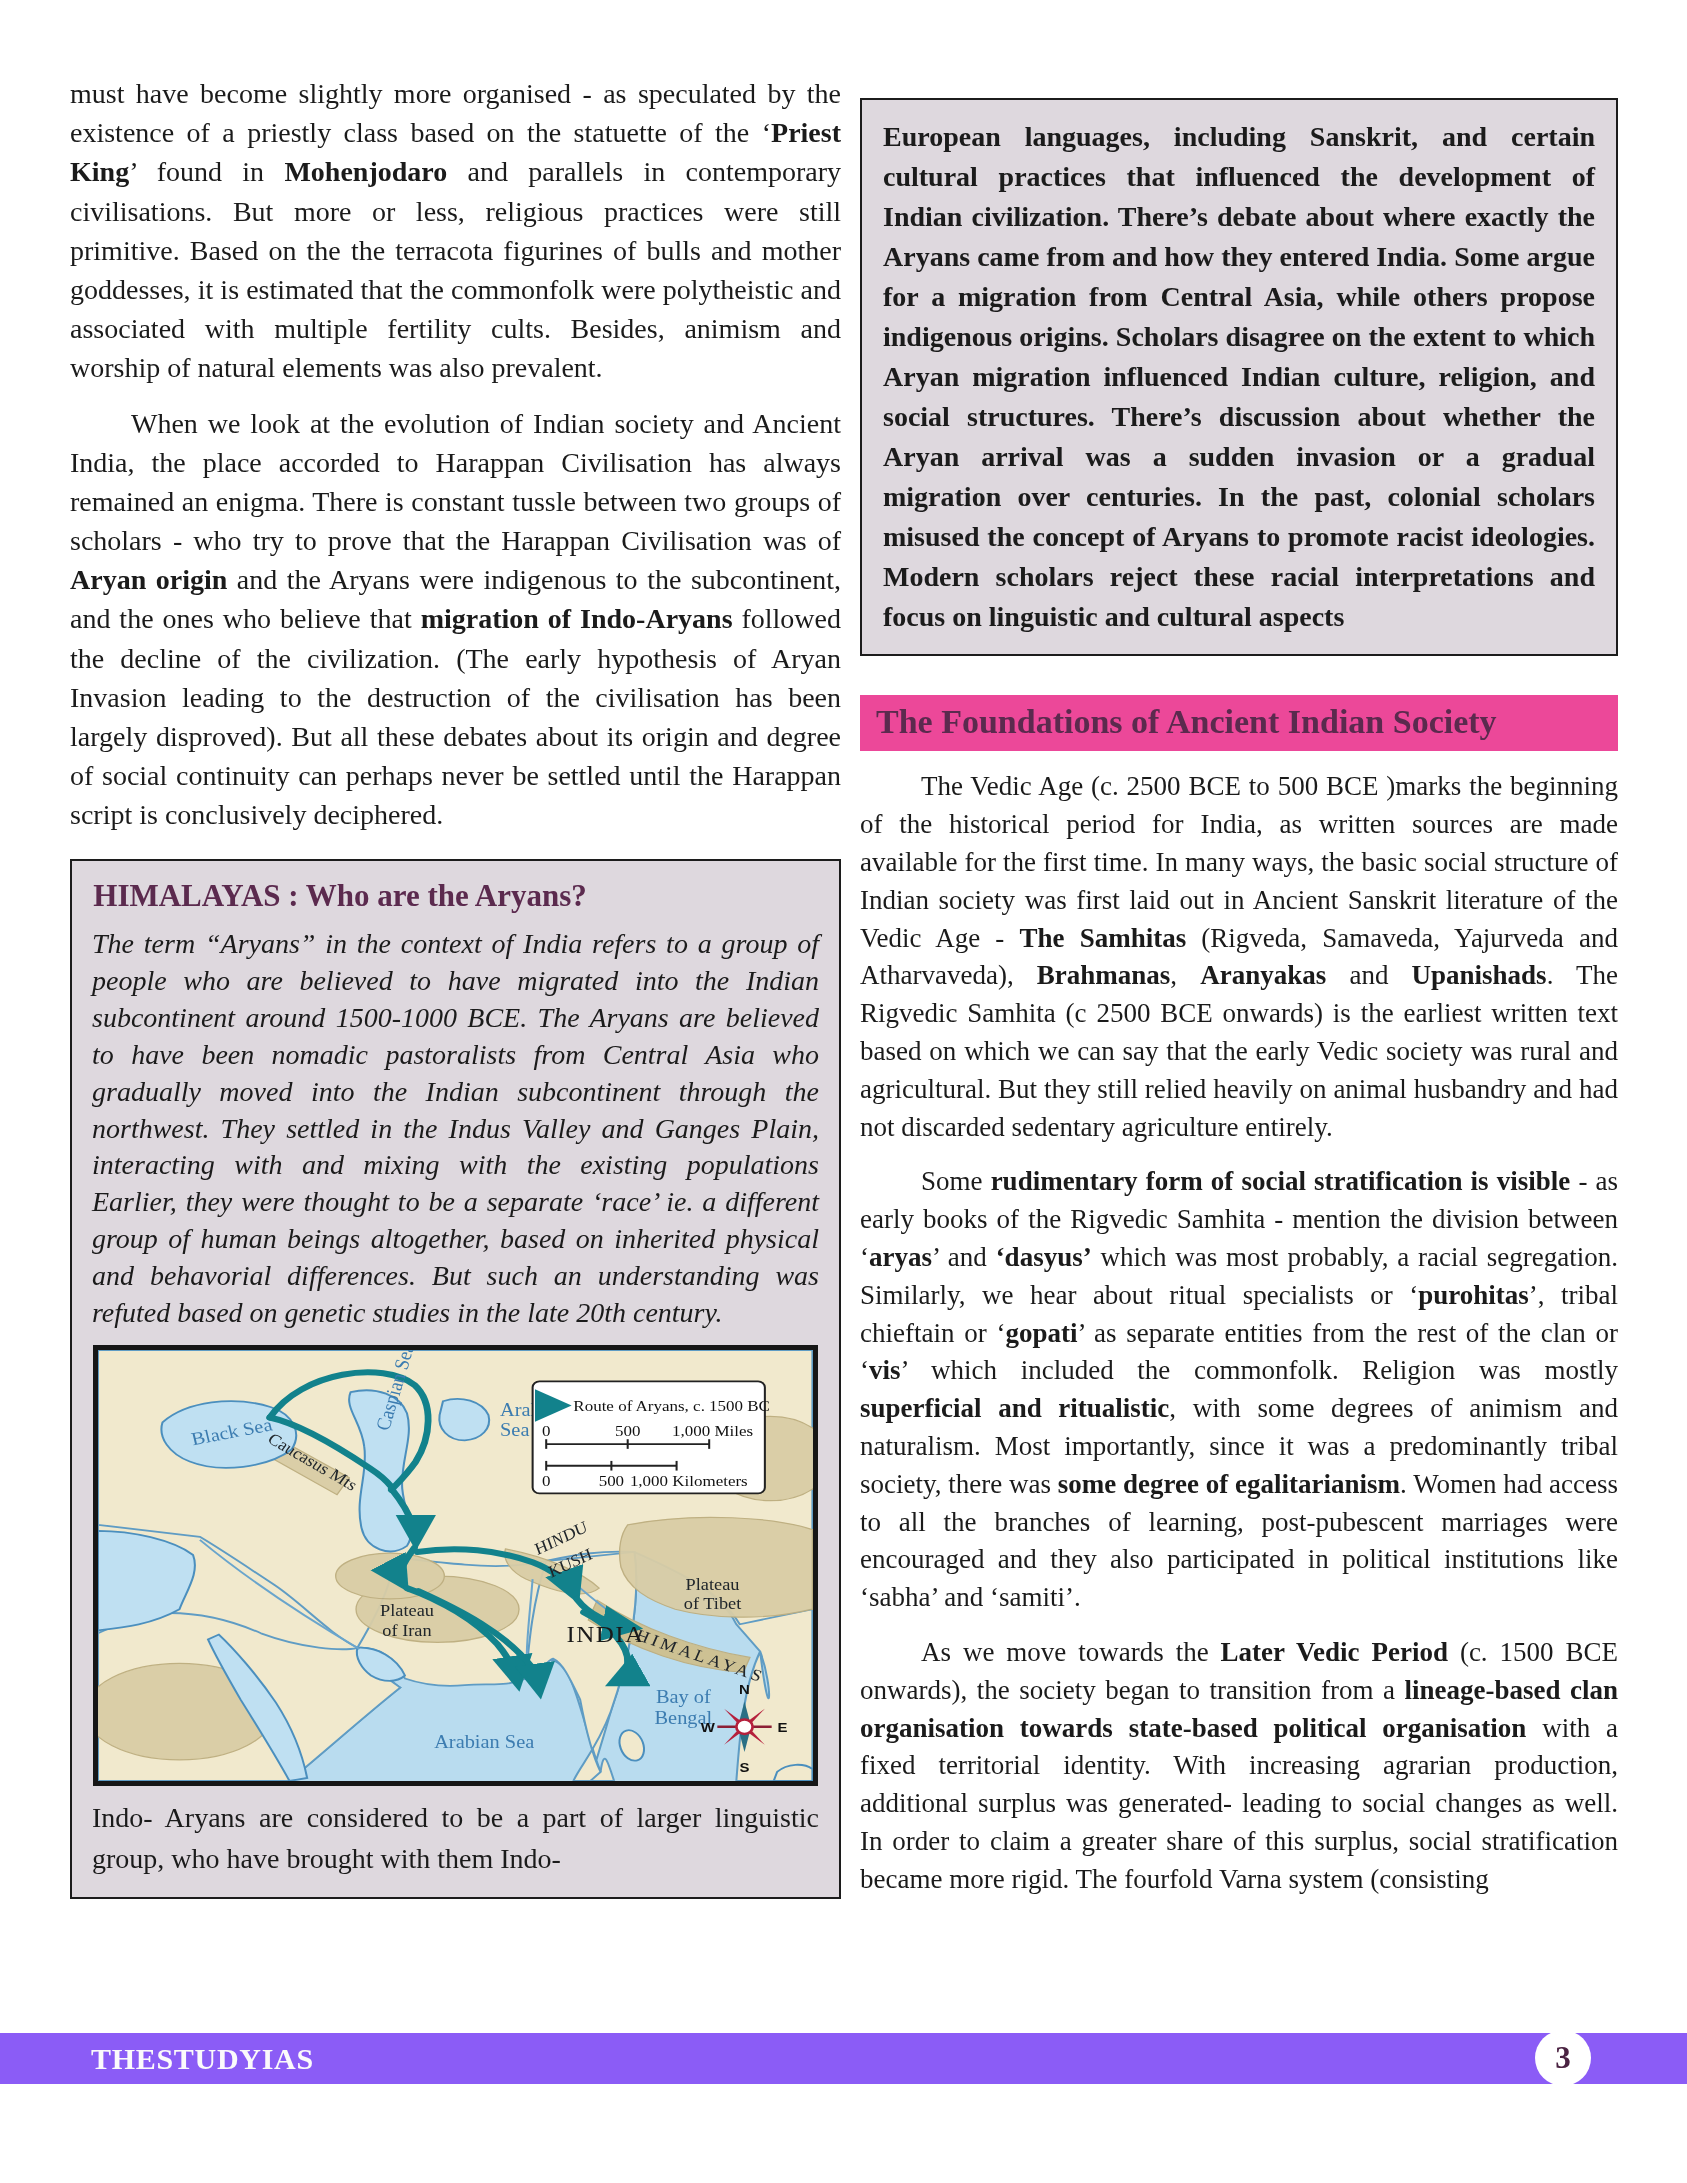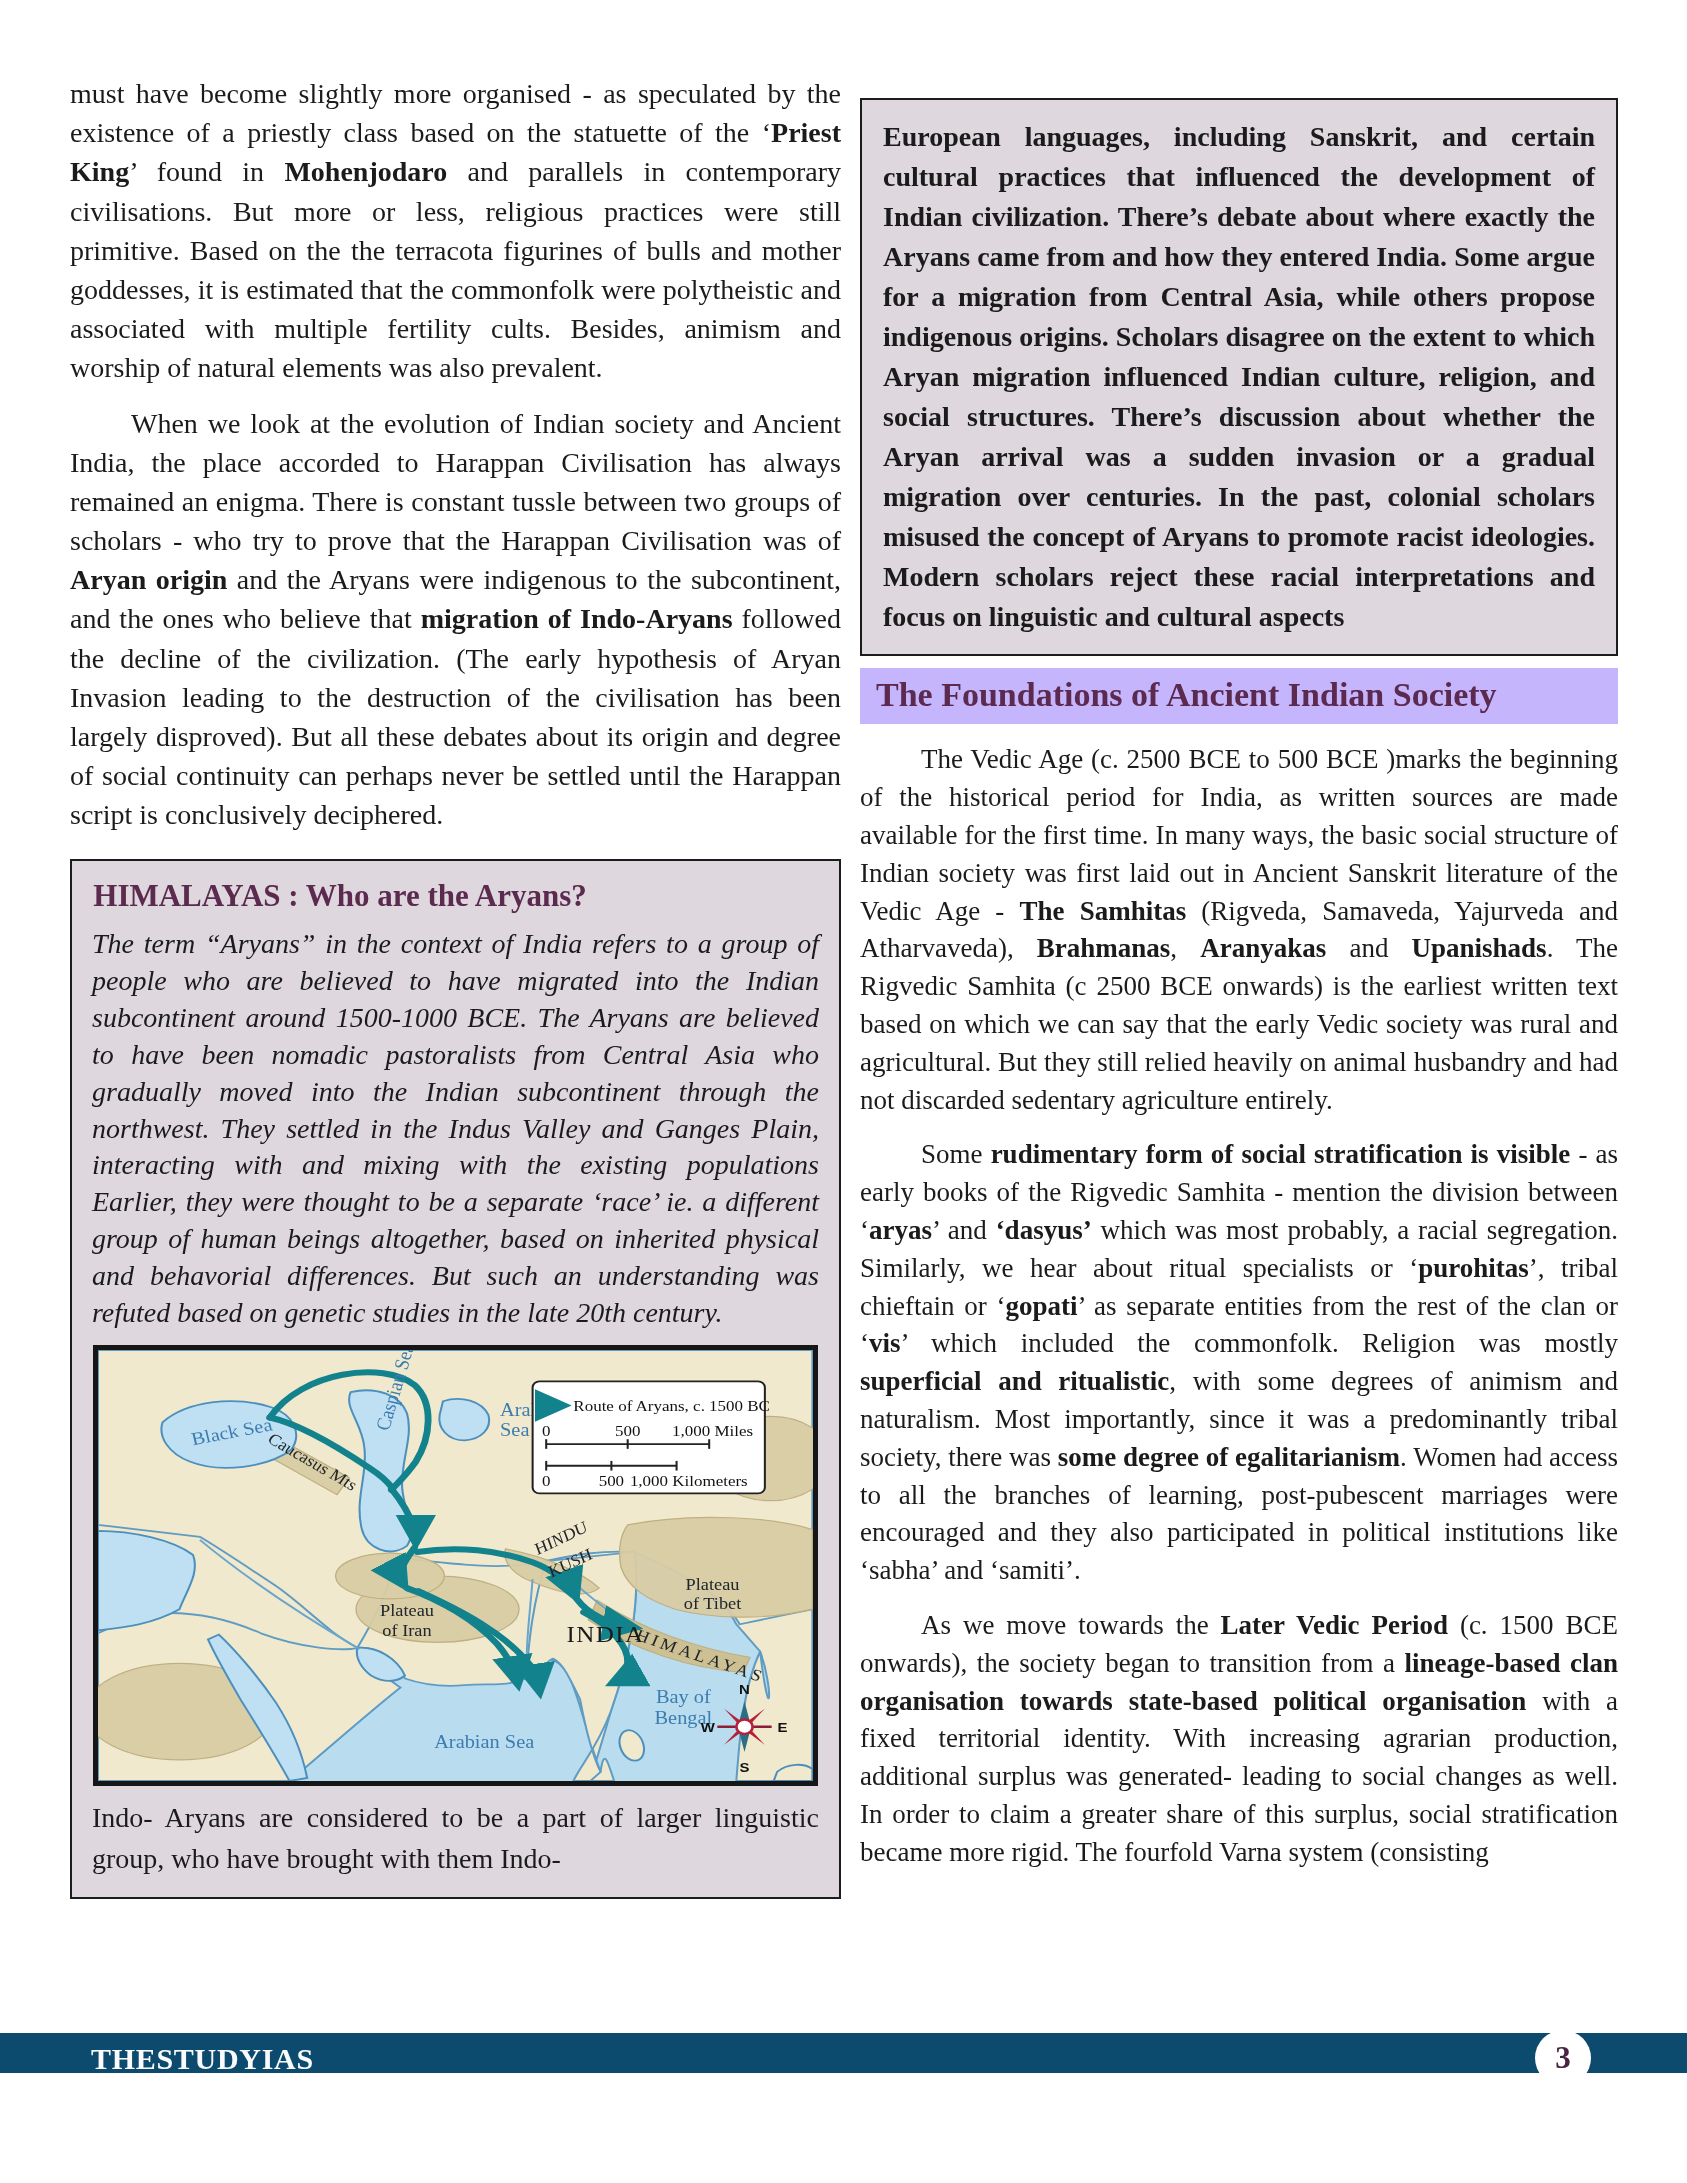--- a/index.html
+++ b/index.html
@@ -17,26 +17,26 @@
              padding:14.6px 20px 17px 20px;box-sizing:border-box;}
   .gloss-head{font-size:31px;font-weight:bold;color:#5b2a4e;margin:2.6px 0 12px 1.3px;}
   .gloss-body{font-size:28px;line-height:1.32;text-align:justify;font-style:italic;}
   .gloss-close{font-size:28px;line-height:1.45;text-align:justify;margin-top:12px;}
   
   .map-frame{margin:13.2px 1.3px 4px 1.3px;border:5.3px solid #161616;background:#b9dcef;line-height:0;}
   .map-frame svg{width:100%;height:431px;}
   
   .info-box{border:2.6px solid #1c1c1c;background:#ded8de;padding:17px 21px;box-sizing:border-box;
             font-size:28px;line-height:1.43;text-align:justify;font-weight:bold;}
-  .band{margin-top:12px;background:#c4b5fd;padding:8px 14.6px 10.6px 16px;}
+  .band{margin-top:39px;background:#ec4899;padding:8px 14.6px 10.6px 16px;}
   .band h2{margin:0;font-size:34px;line-height:1.1;color:#5b2a4e;font-weight:bold;}
   .col-right .para{font-size:27px;line-height:1.40;}
   .col-right .para{margin-top:17px;}
   
-  .footer-bar{position:absolute;left:0;top:2033px;width:1687px;height:40px;background:#0c4a6e;text-decoration:underline;}
+  .footer-bar{position:absolute;left:0;top:2033px;width:1687px;height:51px;background:#8b5cf6;text-decoration:underline;}
   .brand{position:absolute;left:91px;top:0;height:51px;display:flex;align-items:center;
          color:#fbfafb;font-size:30px;font-weight:bold;letter-spacing:0.7px;}
   .page-badge{position:absolute;left:1535px;top:2030px;width:56px;height:56px;background:#ffffff;
               border-radius:50%;display:flex;align-items:center;justify-content:center;
               color:#4b2342;font-size:31px;font-weight:bold;}
   
   .sea-lbl{fill:#3c7cb0;font-size:30px;}
   .land-lbl{fill:#20262b;font-size:27px;}
   .legend-txt{fill:#111;font-size:25px;}
 </style>

